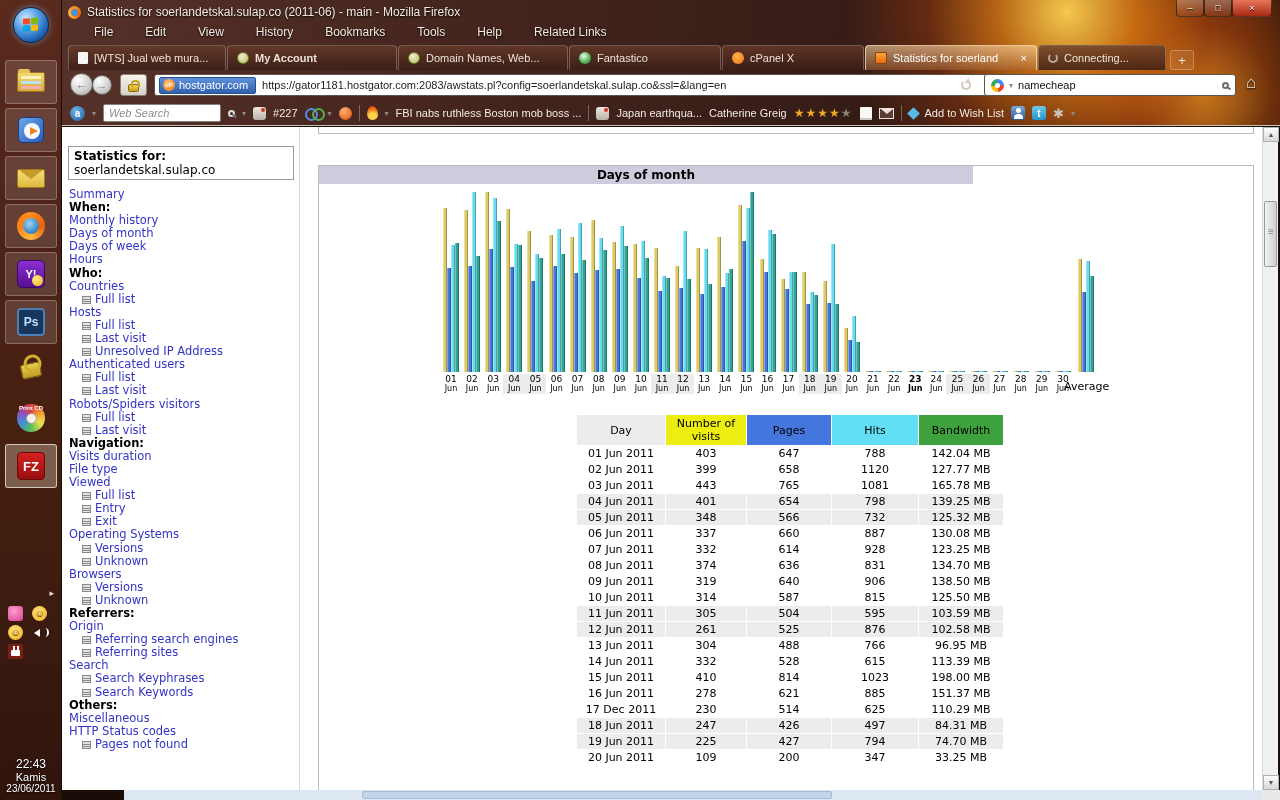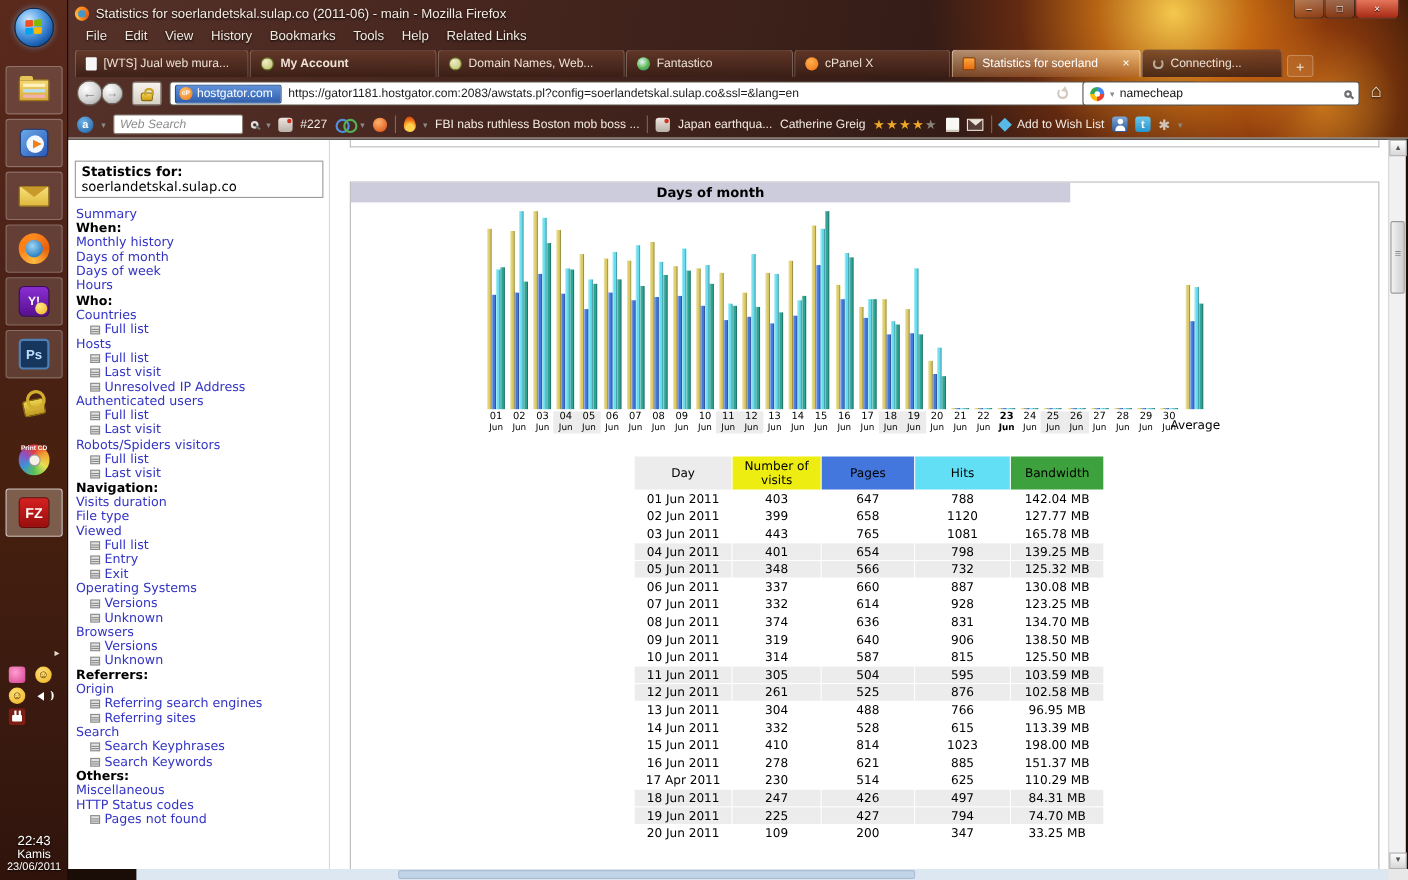--- a/index.html
+++ b/index.html
@@ -65,21 +65,21 @@
     border-bottom:1px solid #c9c2ba;}
   #titlebar{position:absolute;left:6px;top:3px;height:18px;display:flex;align-items:center;gap:6px;color:#f4ebe2;font-size:12px;text-shadow:0 1px 2px #000;}
   .fx-mini{width:13px;height:13px;border-radius:50%;background:conic-gradient(#ff8a1e,#e85f0a,#ffb93e,#ff8a1e);position:relative;}
   .fx-mini::before{content:"";position:absolute;left:3px;top:3px;width:7px;height:7px;border-radius:50%;background:#4a94cc;}
   #winbtns{position:absolute;right:8px;top:0;display:flex;}
   .wbtn{width:28px;height:17px;border:1px solid rgba(0,0,0,.55);border-top:none;border-radius:0 0 4px 4px;
     background:linear-gradient(rgba(255,255,255,.28),rgba(150,70,50,.25));color:#fff;font-size:9px;
     display:flex;align-items:center;justify-content:center;text-shadow:0 1px 1px #000;}
   .wbtn.close{background:linear-gradient(#e4755a,#a82a14);width:40px;}
   #menubar{position:absolute;left:8px;top:22px;height:20px;display:flex;align-items:center;}
-  .menu-item{color:#f2e9e0;font-size:12px;padding:2px 8px;text-shadow:0 1px 2px #000;}
+  .menu-item{color:#f2e9e0;font-size:12px;padding:2px 8px;text-shadow:0 1px 2px #000;margin-left:16px;}
   #tabbar{position:absolute;left:6px;top:44px;right:6px;height:26px;display:flex;align-items:flex-end;gap:1px;}
   .tab{height:25px;border:1px solid rgba(255,255,255,.25);border-bottom:none;border-radius:4px 4px 0 0;
     background:linear-gradient(rgba(105,60,42,.78),rgba(58,30,22,.85));color:#eee1d6;font-size:11px;
     display:flex;align-items:center;gap:6px;padding:0 9px;overflow:hidden;white-space:nowrap;}
   .tab.active{background:linear-gradient(rgba(252,216,168,.6),rgba(172,104,56,.5));border-color:rgba(255,236,205,.7);color:#fff;}
   .tab .tab-close{margin-left:auto;color:#fff;font-size:11px;padding-left:6px;}
   .tico{width:12px;height:12px;flex:none;border-radius:2px;position:relative;}
   .tico.page-icon{background:#f6f6f6;border-radius:1px;width:10px;height:12px;}
   .tico.hostgator-icon{background:radial-gradient(circle at 35% 30%,#f0edce,#b8c25e);border-radius:50%;border:1px solid #6a7a2a;}
   .tico.fantastico-icon{background:radial-gradient(circle at 40% 35%,#eaf6ff,#59b84a 55%,#2a72b0);border-radius:50%;}
@@ -850,21 +850,21 @@
                 <td>198.00 MB</td>
               </tr>
               <tr class="norm">
                 <td>16 Jun 2011</td>
                 <td>278</td>
                 <td>621</td>
                 <td>885</td>
                 <td>151.37 MB</td>
               </tr>
               <tr class="norm">
-                <td>17 Apr 2011</td>
+                <td>17 Dec 2011</td>
                 <td>230</td>
                 <td>514</td>
                 <td>625</td>
                 <td>110.29 MB</td>
               </tr>
               <tr class="wkend">
                 <td>18 Jun 2011</td>
                 <td>247</td>
                 <td>426</td>
                 <td>497</td>

